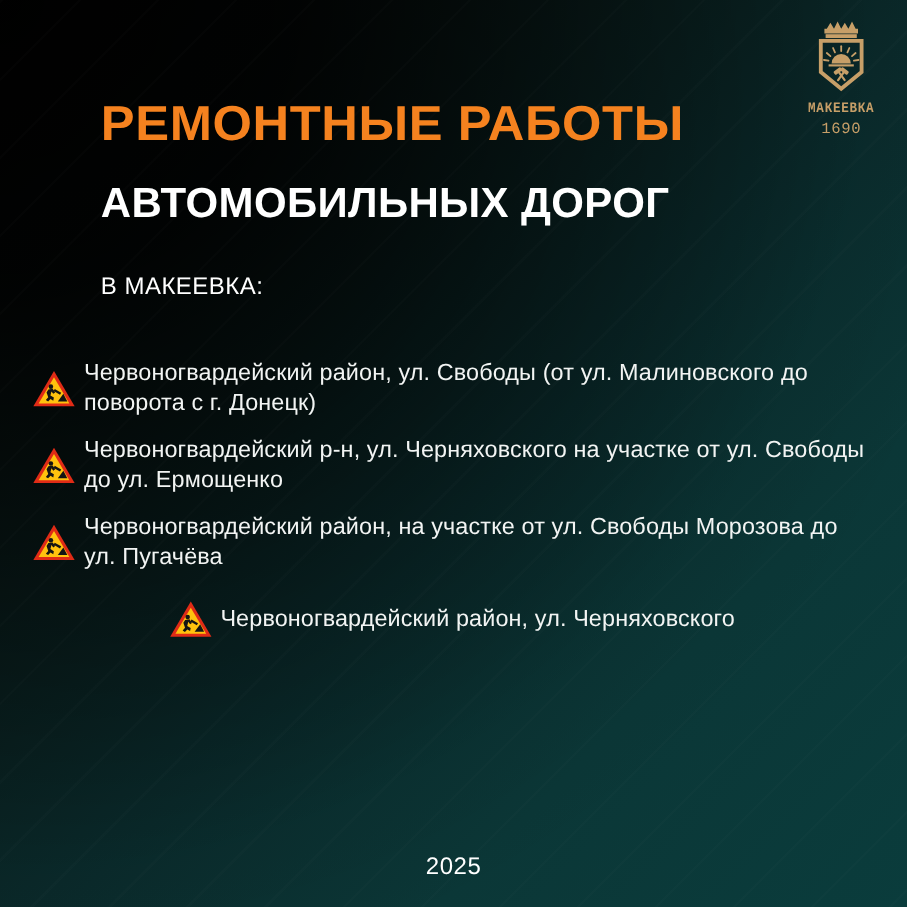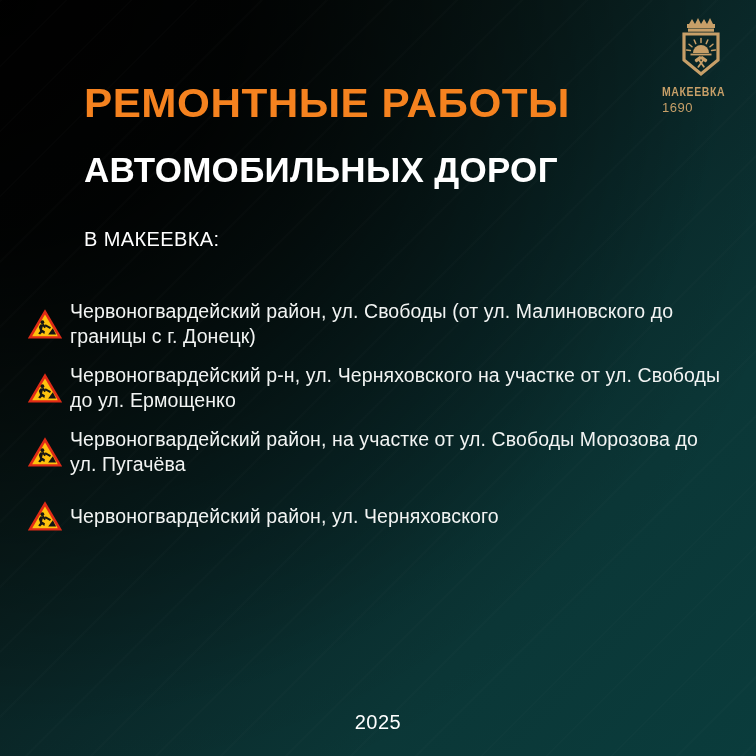--- a/index.html
+++ b/index.html
@@ -35,20 +35,22 @@
       rgba(0,0,0,0) 2px,
       rgba(0,0,0,0) 46px);
     pointer-events:none;
   }
 
   
   .logo {
     position:absolute;
     top:14px; right:16px;
     width:78px; height:104px;
+    text-align:center;
+    font-family:Liberation Mono, monospace;
   }
   .logo svg { display:block; }
   .logo-name {
     color:#c79f68;
     font-size:10.5px;
     font-weight:bold;
     letter-spacing:0.6px;
     margin-top:1px;
     transform:scaleY(1.15);
   }
@@ -97,21 +99,21 @@
     width:700px;
     list-style:none;
   }
   .work-item {
     position:relative;
     display:flex;
     align-items:center;
     min-height:52px;
     margin-bottom:12px;
   }
-  .work-item:nth-child(4) { margin-bottom:18px; }
+  .work-item:nth-child(4) { margin-bottom:18px;justify-content:center; }
 
   .sign {
     flex:0 0 auto;
     width:38px; height:34px;
     margin-right:6px;
   }
   .sign svg { display:block; }
 
   .work-text {
     color:#f2f4f3;
@@ -189,21 +191,21 @@
           <path d="M19 2.2 L36.2 31.6 H1.8 Z" fill="#e02b16"></path>
           <path d="M19 7.4 L31.8 29.2 H6.2 Z" fill="#ffc20e"></path>
           <g fill="#141414">
             <circle cx="16.4" cy="15.2" r="1.9"></circle>
             <path d="M14.3 17.6 l3.6 -0.6 l2.1 3.1 l-1.6 1.1 l-1.5 -2 l-0.9 3.4 l2.9 1.7 l-0.5 2.6 l-2.3 -1.4 l-2 2.1 l-1.9 -1.2 l2 -2.3 l-1.4 -4.1 z"></path>
             <path d="M19.6 17.2 l5.4 3.1 l-1 1.7 l-5.3 -3.1 z"></path>
             <path d="M22.2 27.5 l4.6 -6.3 l3.3 6.3 z"></path>
           </g>
         </svg>
       </span>
-      <span class="work-text">Червоногвардейский район, ул. Свободы (от ул. Малиновского до границы с г. Донецк)</span>
+      <span class="work-text">Червоногвардейский район, ул. Свободы (от ул. Малиновского до поворота с г. Донецк)</span>
     </li>
 
     <li class="work-item">
       <span class="sign">
         <svg width="38" height="34" viewBox="0 0 38 34" aria-hidden="true">
           <path d="M19 2.2 L36.2 31.6 H1.8 Z" fill="#e02b16"></path>
           <path d="M19 7.4 L31.8 29.2 H6.2 Z" fill="#ffc20e"></path>
           <g fill="#141414">
             <circle cx="16.4" cy="15.2" r="1.9"></circle>
             <path d="M14.3 17.6 l3.6 -0.6 l2.1 3.1 l-1.6 1.1 l-1.5 -2 l-0.9 3.4 l2.9 1.7 l-0.5 2.6 l-2.3 -1.4 l-2 2.1 l-1.9 -1.2 l2 -2.3 l-1.4 -4.1 z"></path>

